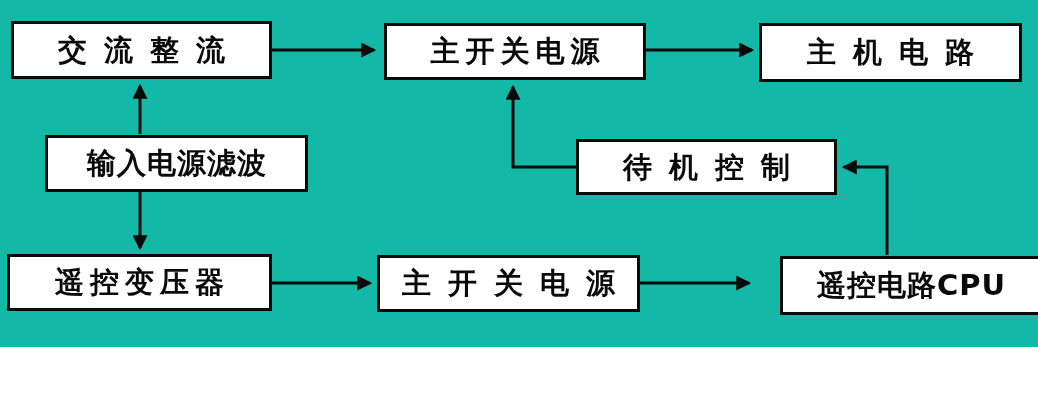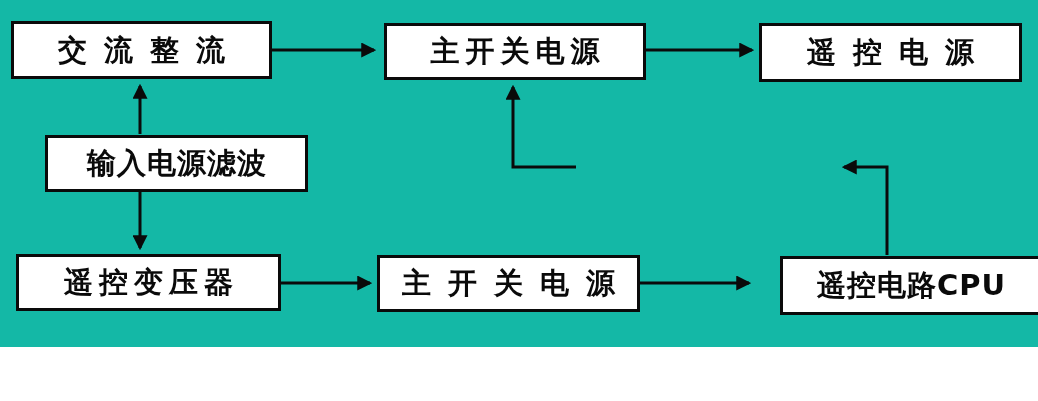--- a/index.html
+++ b/index.html
@@ -90,29 +90,32 @@
 
   <div class="block" style="left:11px; top:21px; width:261px; height:58px;">
     <span class="label ls-wide">交流整流</span>
   </div>
 
   <div class="block" style="left:384px; top:23px; width:262px; height:57px;">
     <span class="label ls-med">主开关电源</span>
   </div>
 
   <div class="block" style="left:759px; top:23px; width:263px; height:59px;">
-    <span class="label ls-wide">遥控电源</span>
+    <span class="label ls-wide">主机电路</span>
   </div>
 
   <div class="block" style="left:10px; top:135px; width:263px; height:57px;margin-left:35px;">
     <span class="label ls-none">输入电源滤波</span>
   </div>
 
+  <div class="block" style="left:576px; top:139px; width:261px; height:56px;">
+    <span class="label ls-wide">待机控制</span>
+  </div>
 
-  <div class="block" style="left:16px; top:254px; width:265px; height:57px;">
+  <div class="block" style="left:7px; top:254px; width:265px; height:57px;">
     <span class="label ls-med">遥控变压器</span>
   </div>
 
   <div class="block" style="left:377px; top:255px; width:263px; height:57px;">
     <span class="label ls-wide">主开关电源</span>
   </div>
 
   <div class="block" style="left:780px; top:256px; width:262px; height:59px;">
     <span class="label ls-none">遥控电路CPU</span>
   </div>

